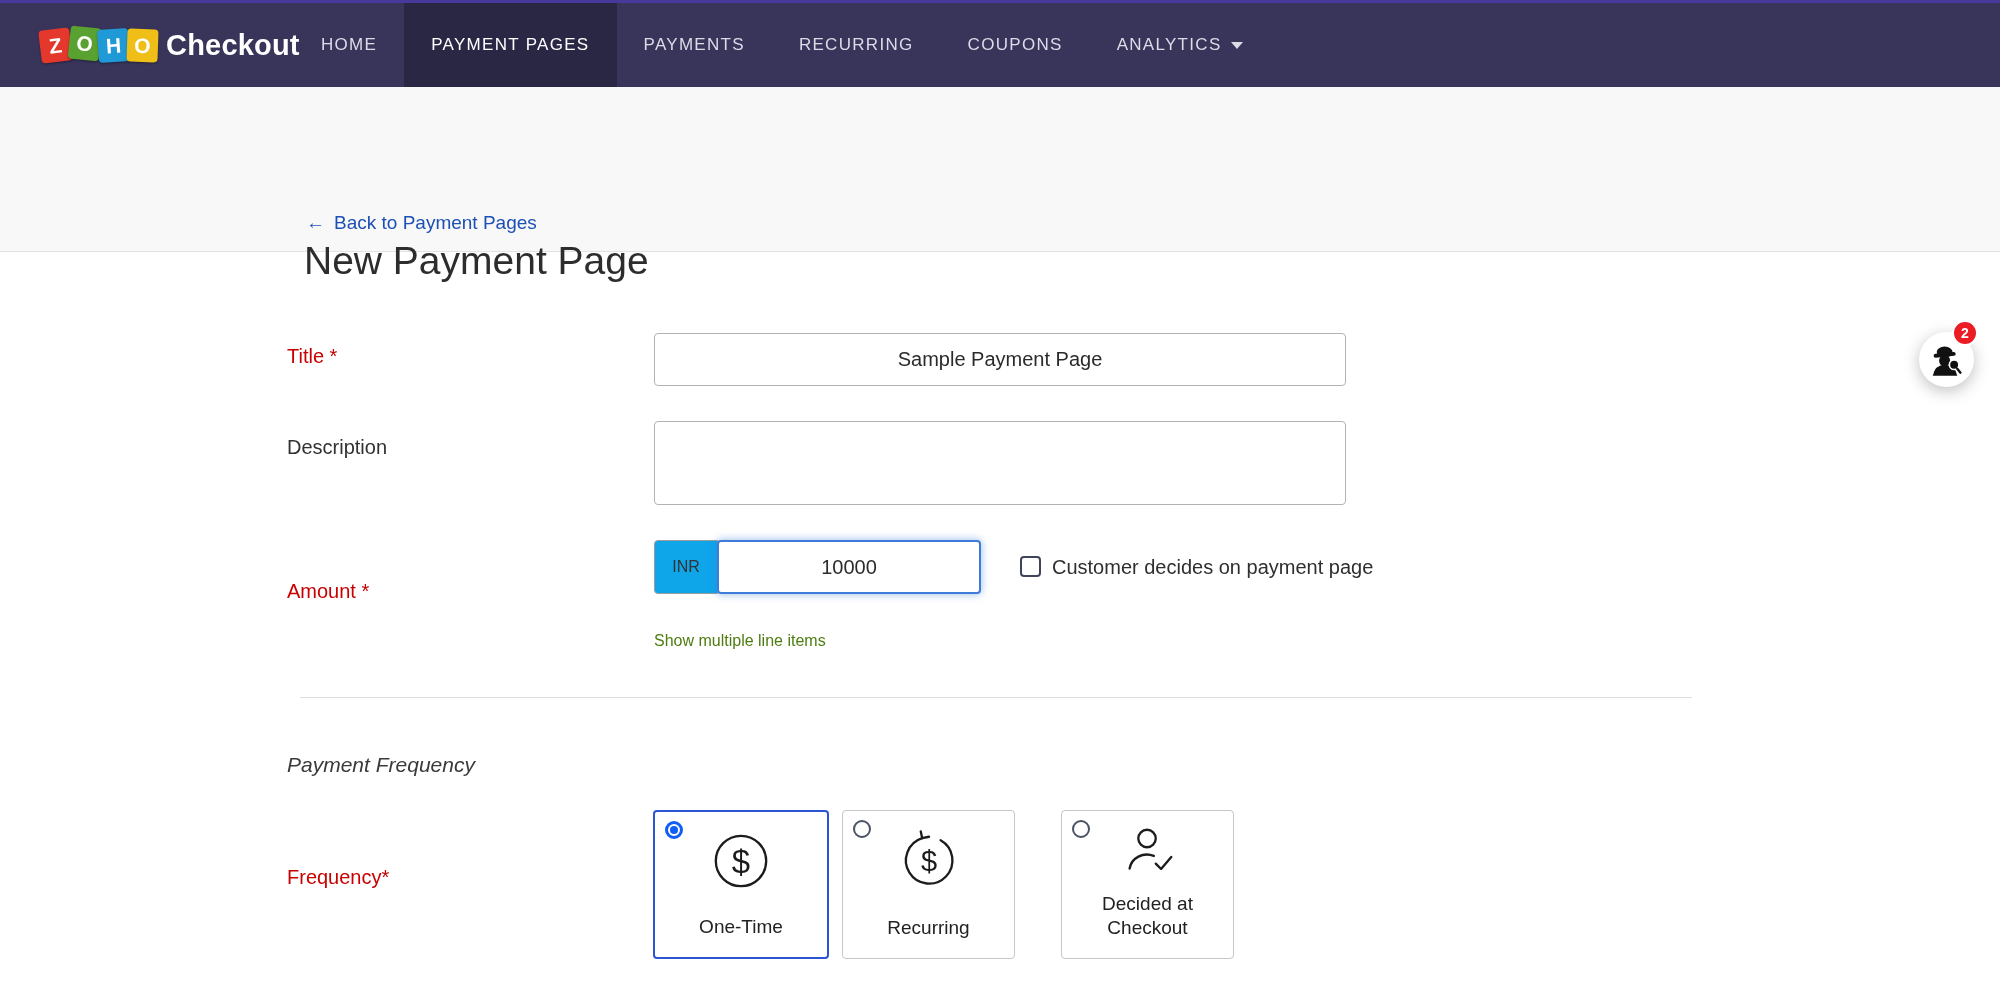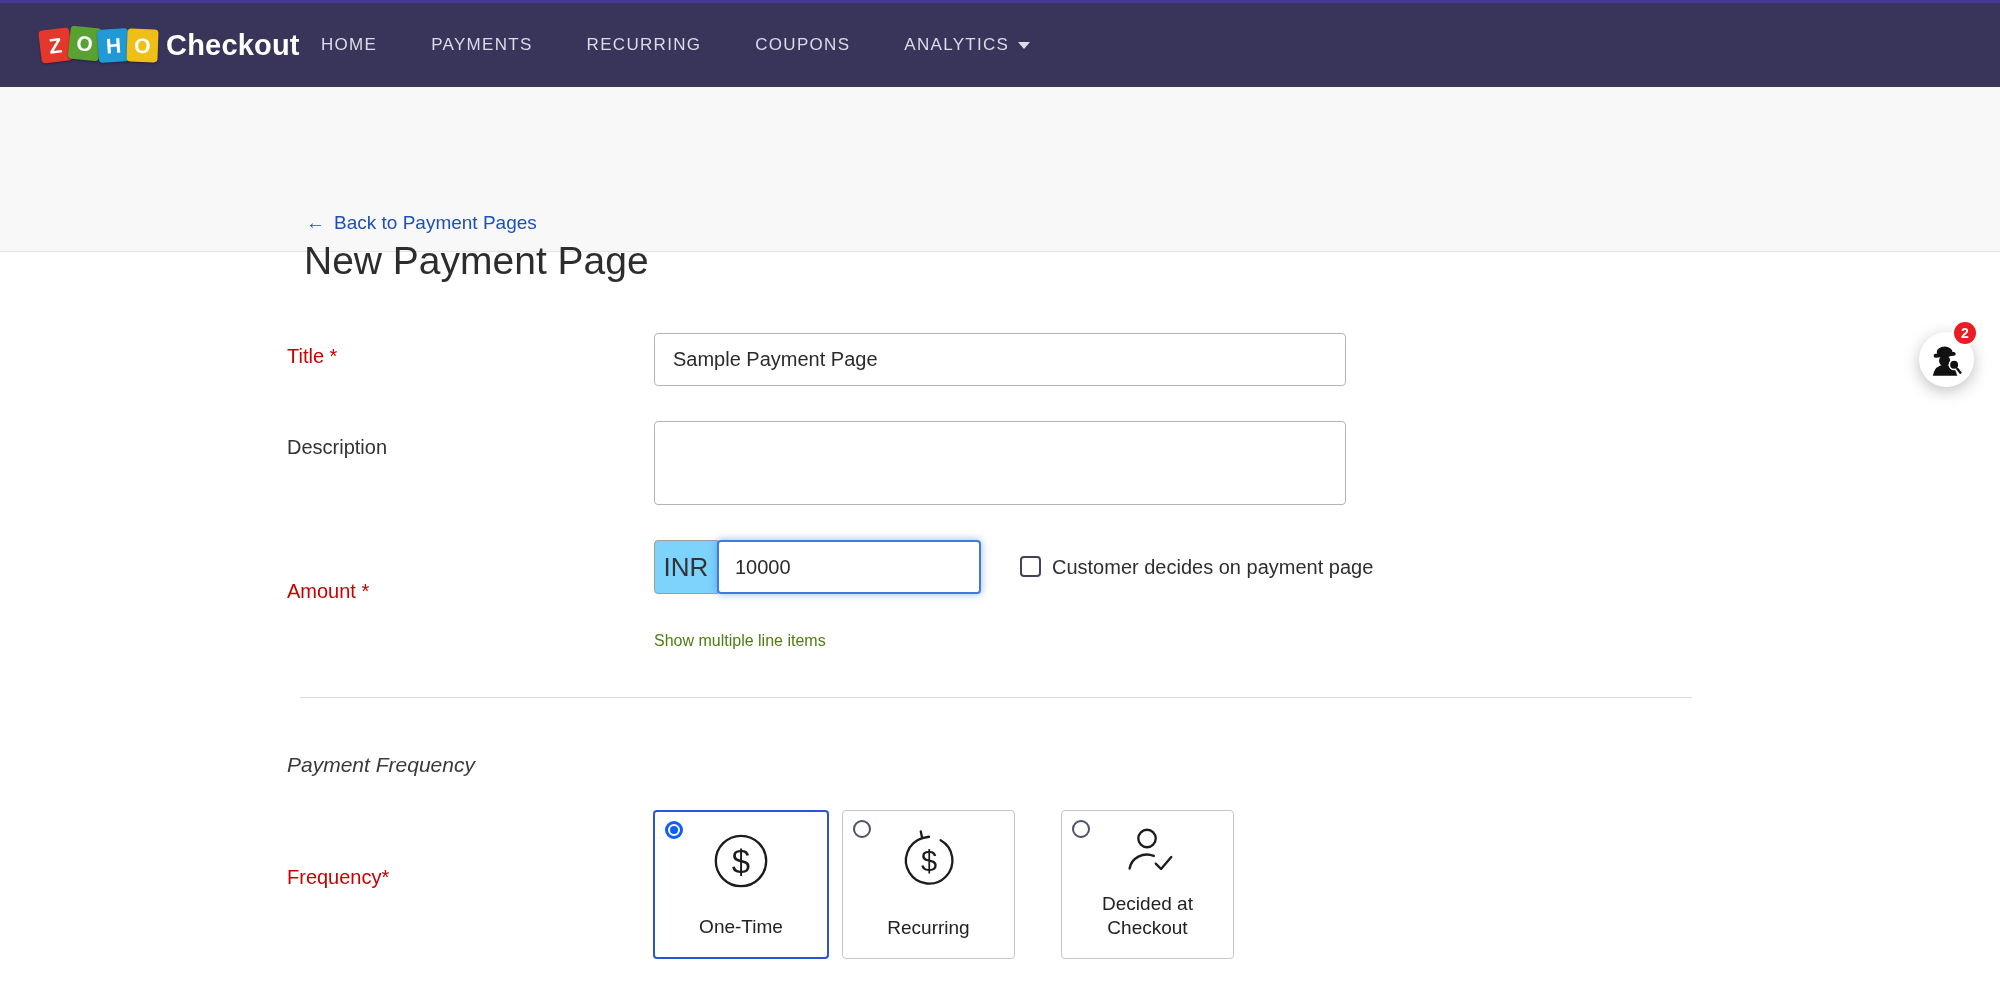--- a/index.html
+++ b/index.html
@@ -34,26 +34,26 @@
   .page-header { position:absolute; left:0; top:87px; width:2000px; height:165px; background:#f8f8f8;
                  border-bottom:1px solid #e2e2e2; }
   .back-link { position:absolute; left:306px; top:125px; font-size:19px; color:#1d50b5; cursor:pointer;
                display:flex; align-items:center; gap:9px; text-decoration:none; }
   .page-title { position:absolute; left:304px; top:152px; font-size:39px; font-weight:400; color:#2d2d2d; }
 
   
   .flabel { position:absolute; font-size:20px; color:#323232; }
   .flabel.required { color:#c80000; }
   .text-input { position:absolute; border:1px solid #b3b3b3; border-radius:4px; font-size:20px;
-                color:#2b2b2b; padding:0 18px; background:#fff; outline:none; font-family:"Liberation Sans",sans-serif; }
+                color:#2b2b2b; padding:0 18px; background:#fff; outline:none; font-family:"Liberation Sans",sans-serif;text-align:center; }
   #title-input { left:654px; top:333px; width:692px; height:53px; }
   #description-input { left:654px; top:421px; width:692px; height:84px; resize:none; padding-top:12px; }
-  .currency-box { position:absolute; left:654px; top:540px; width:64px; height:54px; background:#7dd3fc;
+  .currency-box { position:absolute; left:654px; top:540px; width:64px; height:54px; background:#0ea5e9;
                   border:1px solid #9c9c9c; border-radius:4px 0 0 4px; display:flex; align-items:center;
-                  justify-content:center; font-size:26px; color:#333; }
+                  justify-content:center; font-size:16px; color:#333; }
   #amount-input { left:717px; top:540px; width:264px; height:54px; border:2px solid #3d7cd8;
                   box-shadow:0 0 8px rgba(61,124,216,.55); padding:0 16px; }
   .checkbox { position:absolute; left:1020px; top:556px; width:21px; height:21px; border:2px solid #3f4459;
               border-radius:4px; background:#fff; cursor:pointer; }
   .checkbox-label { position:absolute; left:1052px; top:556px; font-size:20px; color:#2f2f2f; }
   .inline-link { position:absolute; left:654px; top:632px; font-size:16px; color:#4d7c0f;
                  text-decoration:none; cursor:pointer; }
   .section-divider { position:absolute; left:300px; top:697px; width:1392px; height:1px; background:#dcdcdc; }
   .section-heading { position:absolute; left:287px; top:753px; font-size:21px; font-style:italic; color:#3a3a3a; }
 
@@ -94,20 +94,21 @@
         <span class="tile t0" style="background:#e5382c">Z</span>
         <span class="tile t1" style="background:#59a130">O</span>
         <span class="tile t2" style="background:#1f9ad7">H</span>
         <span class="tile t3" style="background:#efbf17">O</span>
       </span>
       <span class="brand-product">Checkout</span>
     </div>
 
     <div class="nav-menu">
       <div class="nav-item">HOME</div>
+      <div class="nav-item active">PAYMENT PAGES</div>
       <div class="nav-item">PAYMENTS</div>
       <div class="nav-item">RECURRING</div>
       <div class="nav-item">COUPONS</div>
       <div class="nav-item">
         <span>ANALYTICS</span>
         <span class="caret-down"></span>
       </div>
     </div>
 
     <div class="nav-icons">

